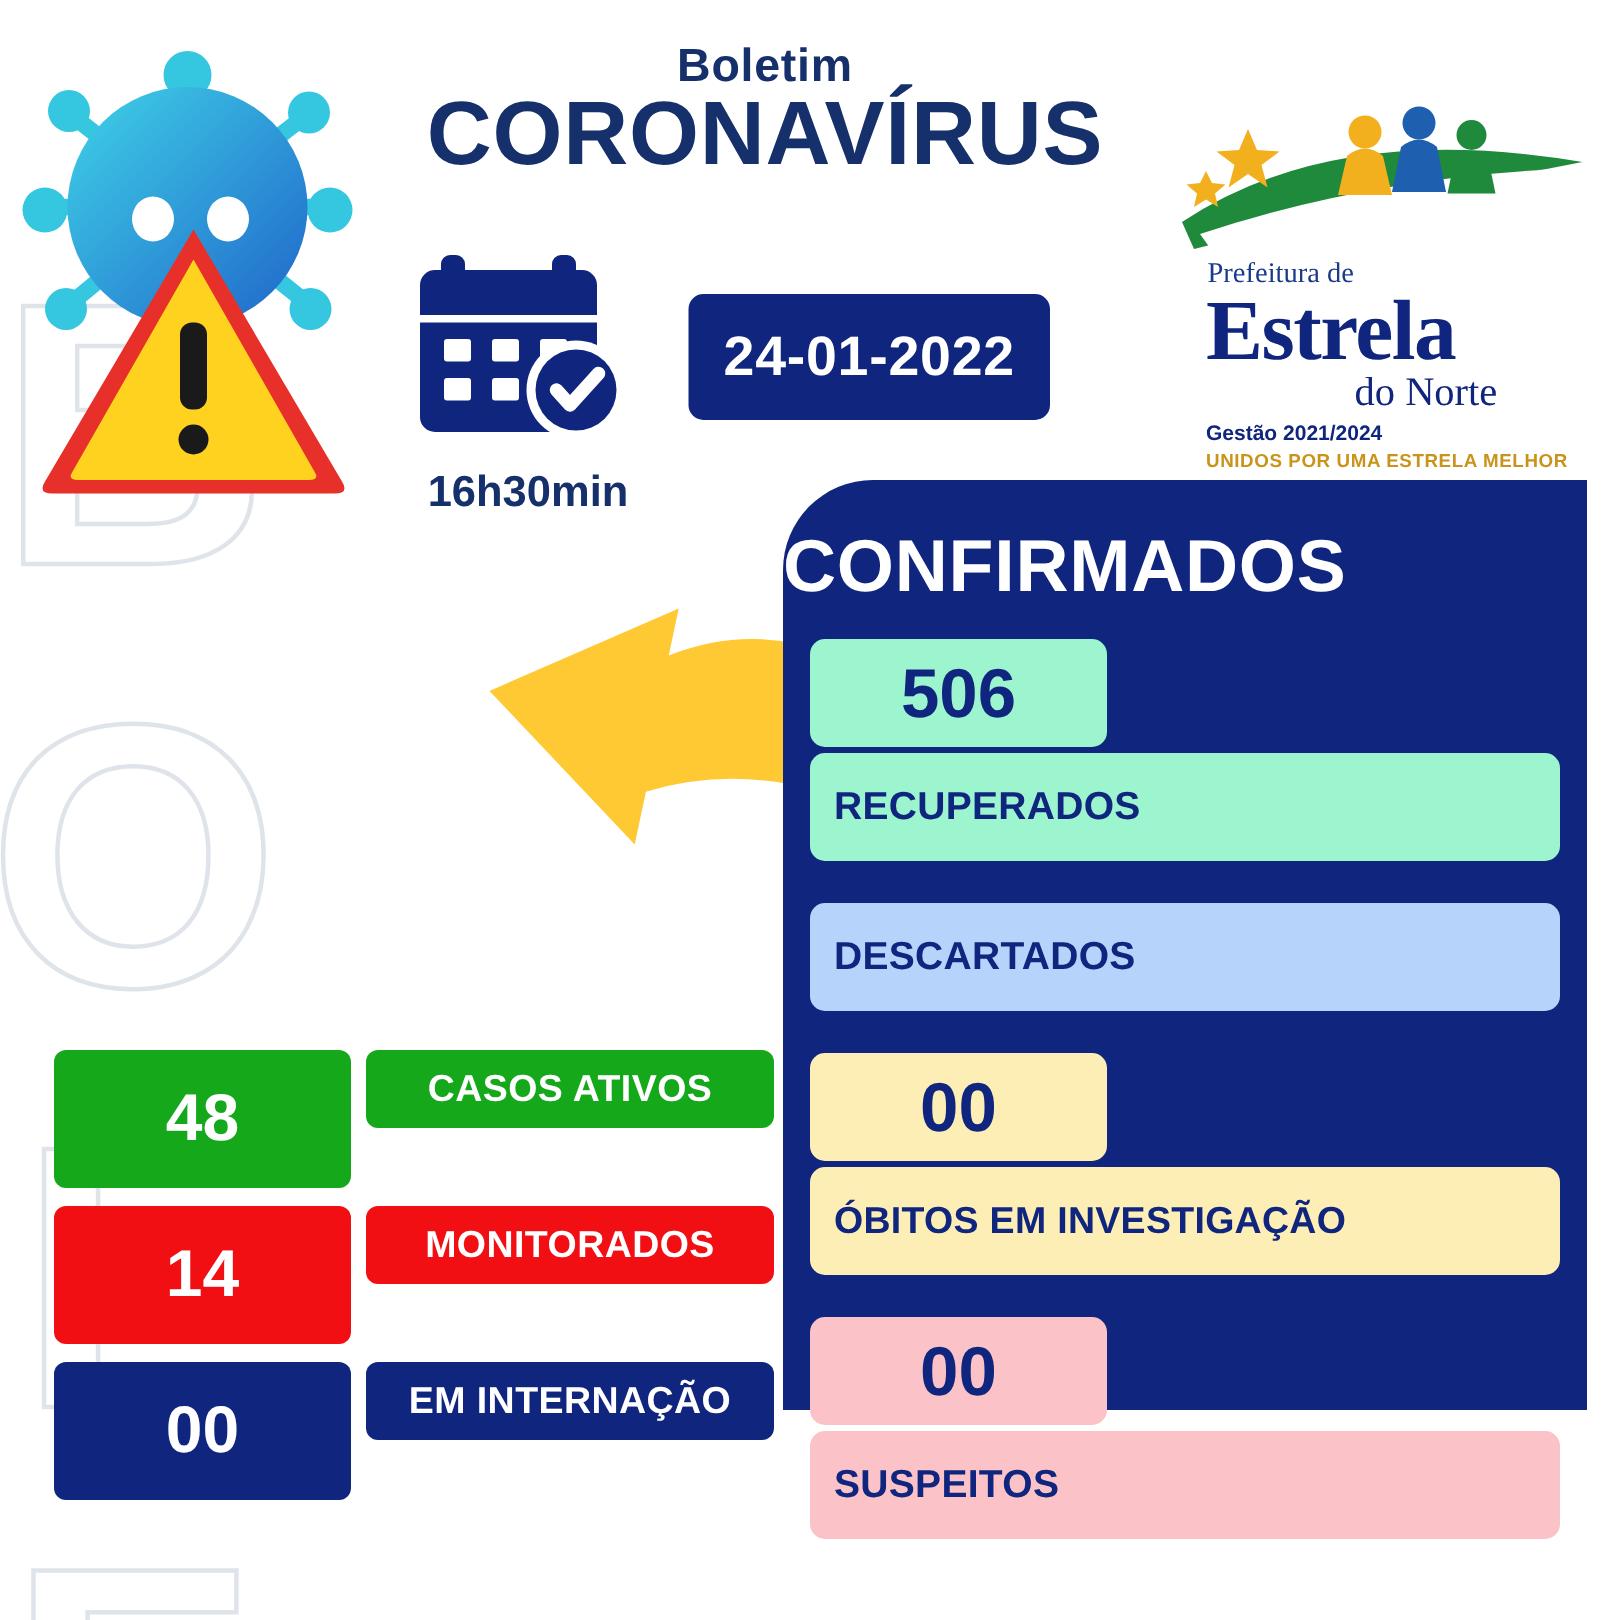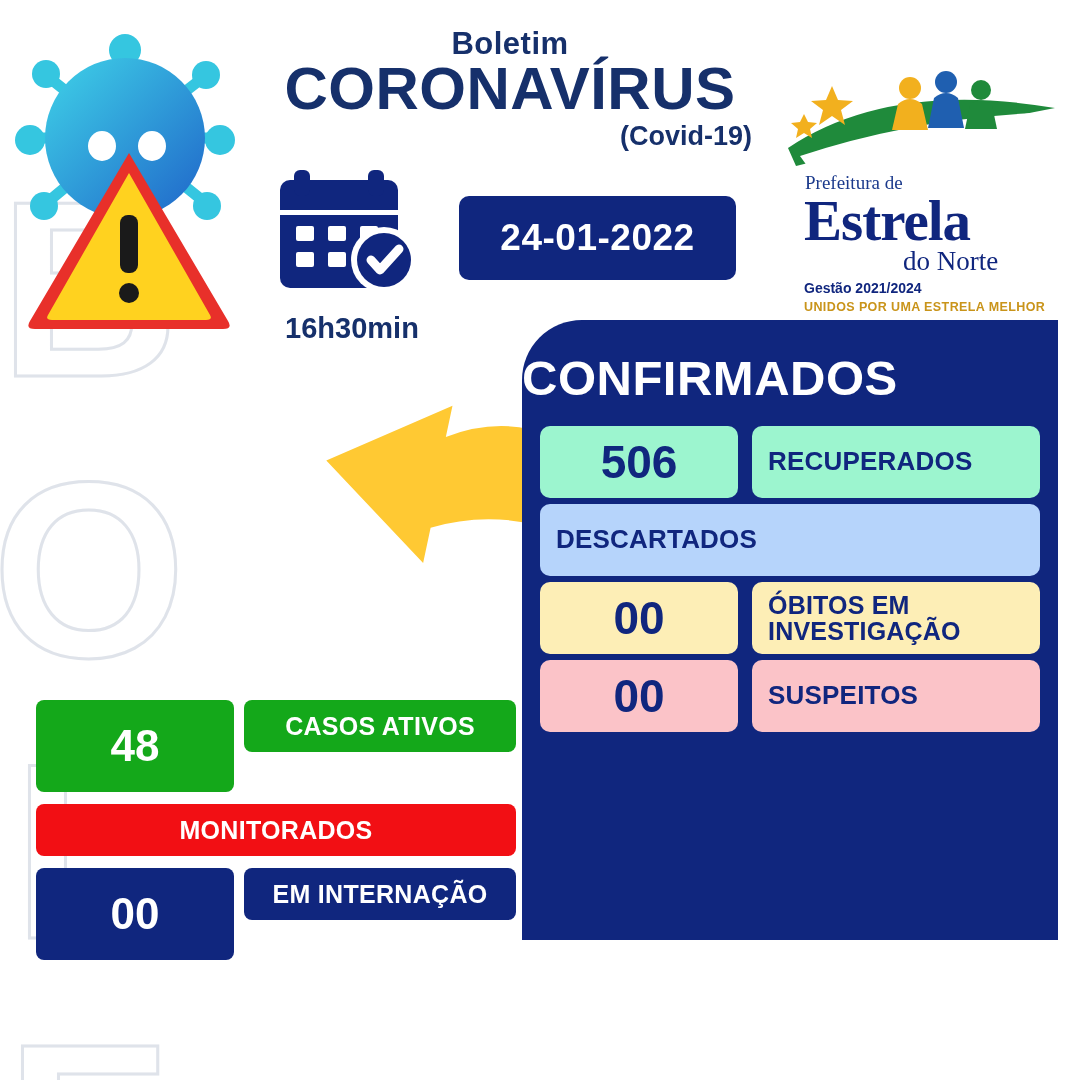--- a/index.html
+++ b/index.html
@@ -40,21 +40,21 @@
   .hdr .boletim { font-size: 31px; font-weight: 700; color: #16306b; letter-spacing: .5px; }
   .hdr .corona { font-size: 60px; font-weight: 700; color: #16306b; letter-spacing: .5px; line-height: .95; margin-top: -2px; }
   .hdr .covid { font-size: 27px; font-weight: 700; color: #16306b; margin-top: 4px; text-align: right; padding-right: 18px;}
 
   
   .cal { position: absolute; left: 272px; top: 168px; z-index: 3; }
   .time-lbl { position: absolute; left: 262px; top: 312px; width: 180px; text-align: center;
               font-size: 29px; font-weight: 700; color: #16306b; z-index: 3; }
   .date-box {
     position: absolute; left: 459px; top: 196px;
-    width: 277px; height: 84px;
+    width: 241px; height: 84px;
     background: #10267e; border-radius: 10px;
     display: flex; align-items: center; justify-content: center;
     color: #fff; font-size: 37px; font-weight: 700; letter-spacing: .5px;
     z-index: 3;
   }
 
   
   .logo { position: absolute; left: 770px; top: 70px; width: 300px; height: 235px; z-index: 3; }
   .logo .pref { position: absolute; left: 35px; top: 102px; font-size: 19px; color: #1b3a8c; font-family: "Liberation Serif", serif; }
   .logo .estrela { position: absolute; left: 34px; top: 118px; font-size: 57px; font-weight: 700; color: #10267e;
@@ -74,21 +74,21 @@
     border-radius: 60px 0 0 0;
     z-index: 2;
   }
   .panel h2 {
     color: #fff; text-align: left;
     font-size: 49px; font-weight: 700;
     letter-spacing: .5px;
     margin-top: 30px;
   }
   .rows { margin-top: 20px; padding: 0 18px; }
-  .row { display: flex; gap: 14px; margin-bottom: 6px; align-items: stretch; }
+  .row { display: flex; gap: 4px; margin-bottom: 28px; align-items: stretch; flex-direction: column; }
   .val {
     width: 198px; min-height: 72px;
     border-radius: 10px;
     display: flex; align-items: center; justify-content: center;
     font-size: 46px; font-weight: 700;
   }
   .lbl {
     flex: 1; min-height: 72px;
     border-radius: 10px;
     display: flex; align-items: center;
@@ -155,21 +155,20 @@
       <path d="M107 10 L206 178 Q211 186 201 186 L13 186 Q3 186 8 178 Z" fill="#e8302a"></path>
       <path d="M107 30 L188 172 Q191 177 184 177 L30 177 Q23 177 26 172 Z" fill="#ffd21f"></path>
       <rect x="98" y="72" width="18" height="58" rx="8" fill="#1a1a1a"></rect>
       <circle cx="107" cy="150" r="10" fill="#1a1a1a"></circle>
     </svg>
   </div>
 
   <div class="hdr">
     <div class="boletim">Boletim</div>
     <div class="corona">CORONAVÍRUS</div>
-    <div class="covid">(Covid-19)</div>
   </div>
 
   <div class="cal">
     <svg width="160" height="130" viewBox="0 0 160 130">
       <rect x="8" y="12" width="118" height="108" rx="10" fill="#10267e"></rect>
       <rect x="22" y="2" width="16" height="26" rx="6" fill="#10267e"></rect>
       <rect x="96" y="2" width="16" height="26" rx="6" fill="#10267e"></rect>
       <rect x="8" y="42" width="118" height="5" fill="#ffffff"></rect>
       <g fill="#ffffff">
         <rect x="24" y="58" width="18" height="15" rx="2"></rect>
@@ -237,20 +236,21 @@
       </div>
     </div>
   </div>
 
   <div class="left-stats">
     <div class="lrow">
       <div class="lval" style="background:#14a81a;color:#ffffff">48</div>
       <div class="llbl" style="background:#14a81a;color:#ffffff">CASOS ATIVOS</div>
     </div>
     <div class="lrow">
+      <div class="lval" style="background:#f20f14;color:#ffffff">14</div>
       <div class="llbl" style="background:#f20f14;color:#ffffff">MONITORADOS</div>
     </div>
     <div class="lrow">
       <div class="lval" style="background:#10267e;color:#ffffff">00</div>
       <div class="llbl" style="background:#10267e;color:#ffffff">EM INTERNAÇÃO</div>
     </div>
   </div>
 
 </div>
 

